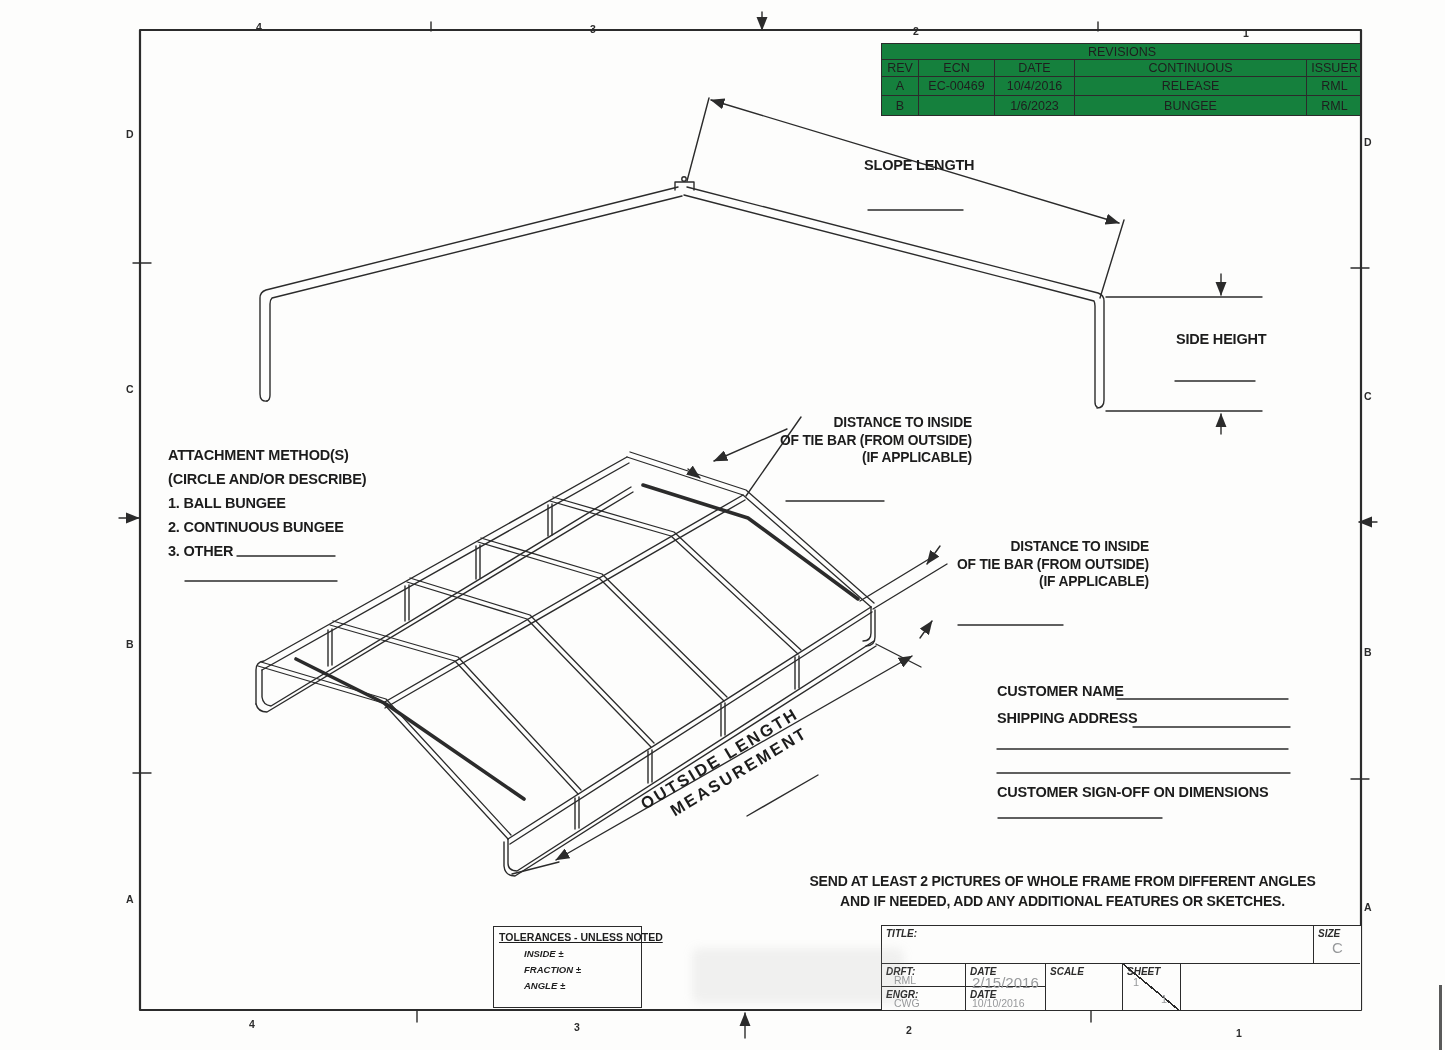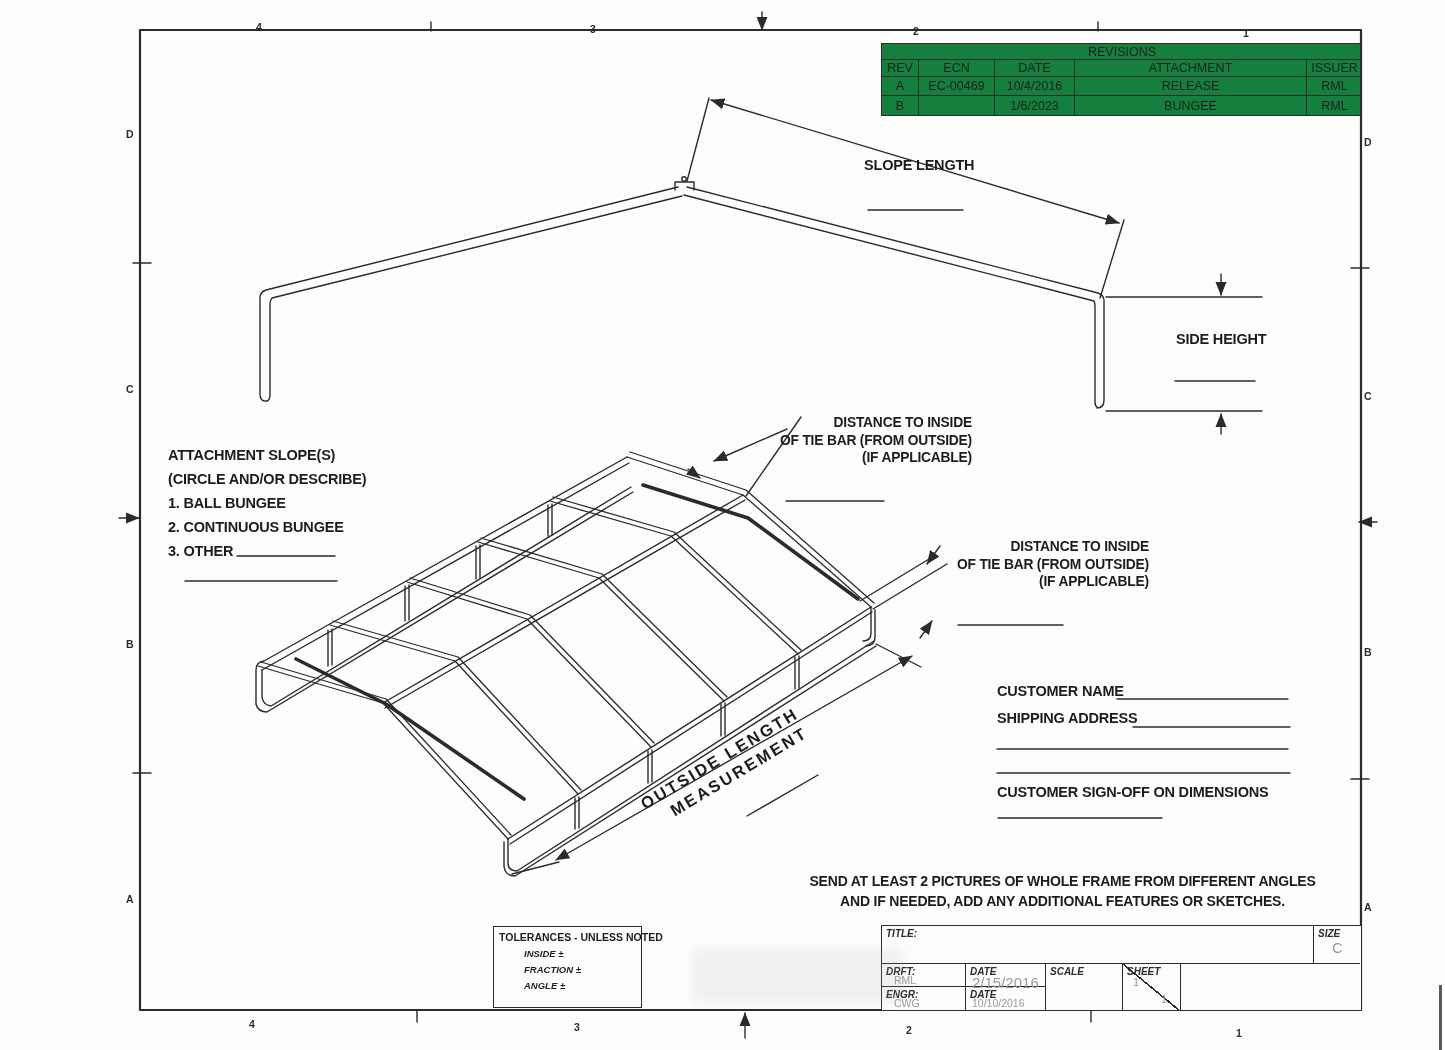--- a/index.html
+++ b/index.html
@@ -23,21 +23,21 @@
   
   .tb{position:absolute;left:881px;top:925px;width:480px;height:85px;box-sizing:border-box;
       border-top:1.8px solid #2b2b2b;border-left:1.8px solid #2b2b2b;background:#fdfdfc;}
   .tb .cell{position:absolute;box-sizing:border-box;}
   .tb .lbl{position:absolute;left:4px;top:2px;font-size:10px;font-style:italic;font-weight:700;color:#2b2b2b;white-space:nowrap;text-align:right;}
   .br{border-right:1.3px solid #2b2b2b;}
   .bb{border-bottom:1.3px solid #2b2b2b;}
   
   .tol{position:absolute;left:493px;top:926px;width:149px;height:82px;box-sizing:border-box;
        border:1.6px solid #2b2b2b;background:#fdfdfc;}
-  .tol .hd{font-size:10.5px;font-weight:700;margin:4px 0 2px 5px;white-space:nowrap;}
+  .tol .hd{font-size:10.5px;font-weight:700;text-decoration:underline;margin:4px 0 2px 5px;white-space:nowrap;}
   .tol .it{font-size:9.5px;font-weight:700;font-style:italic;margin:5px 0 0 30px;white-space:nowrap;}
   .smudge{position:absolute;background:rgba(160,160,160,0.14);filter:blur(5px);border-radius:8px;}
 </style>
 </head>
 <body>
 
 <div class="sheet">
 
   <svg class="layer" width="1445" height="1050" viewBox="0 0 1445 1050">
     <defs>
@@ -169,39 +169,39 @@
   <span class="abs zone" style="left:1364px;top:136px;">D</span>
   <span class="abs zone" style="left:1364px;top:390px;">C</span>
   <span class="abs zone" style="left:1364px;top:646px;">B</span>
   <span class="abs zone" style="left:1364px;top:901px;">A</span>
 
   <div class="rev">
     <div class="c t">REVISIONS</div>
     <div class="c">REV</div>
     <div class="c">ECN</div>
     <div class="c">DATE</div>
-    <div class="c">ATTACHMENT</div>
+    <div class="c">CONTINUOUS</div>
     <div class="c last">ISSUER</div>
     <div class="c">A</div>
     <div class="c">EC-00469</div>
     <div class="c">10/4/2016</div>
     <div class="c">RELEASE</div>
     <div class="c last">RML</div>
     <div class="c bot">B</div>
     <div class="c bot"></div>
     <div class="c bot">1/6/2023</div>
     <div class="c bot">BUNGEE</div>
     <div class="c bot last">RML</div>
   </div>
 
   <div class="abs note" style="left:864px;top:157px;">SLOPE LENGTH</div>
   <div class="abs note" style="left:1176px;top:331px;">SIDE HEIGHT</div>
 
   <div class="abs" style="left:168px;top:443px;line-height:24px;">
-    <div class="note">ATTACHMENT SLOPE(S)</div>
+    <div class="note">ATTACHMENT METHOD(S)</div>
     <div class="note">(CIRCLE AND/OR DESCRIBE)</div>
     <div class="note">1. BALL BUNGEE</div>
     <div class="note">2. CONTINUOUS BUNGEE</div>
     <div class="note">3. OTHER</div>
   </div>
 
   <div class="abs" style="left:780px;top:414px;">
     <div class="note-sm">DISTANCE TO INSIDE</div>
     <div class="note-sm">OF TIE BAR (FROM OUTSIDE)</div>
     <div class="note-sm">(IF APPLICABLE)</div>

